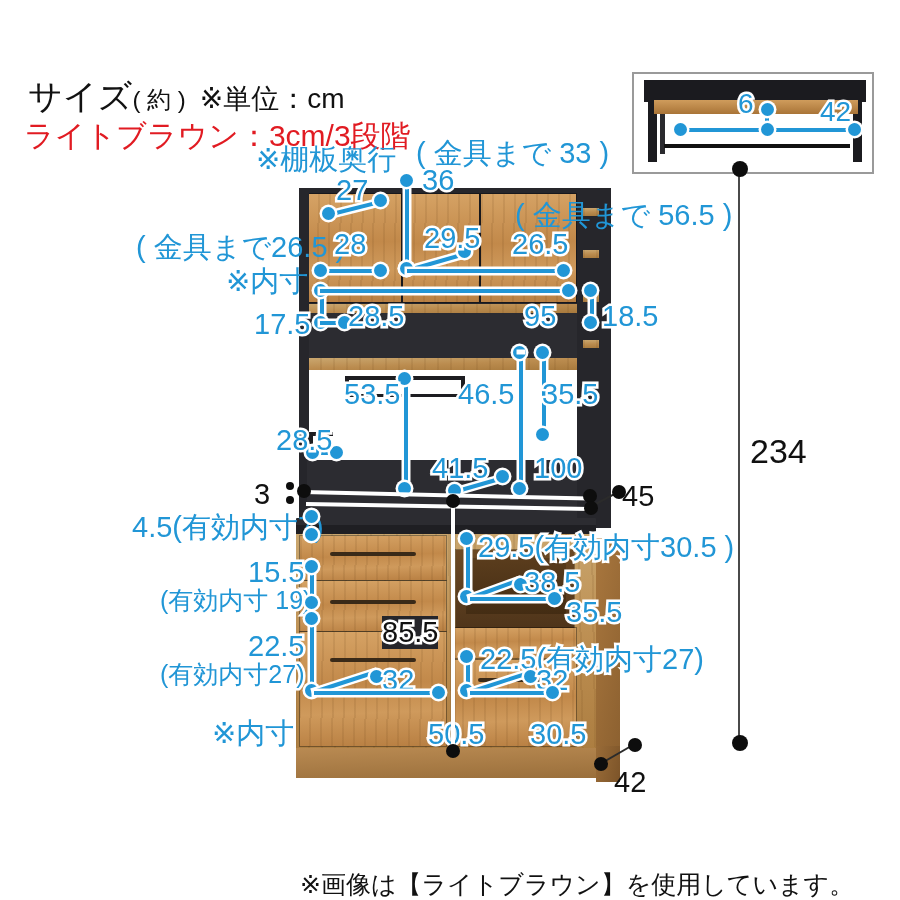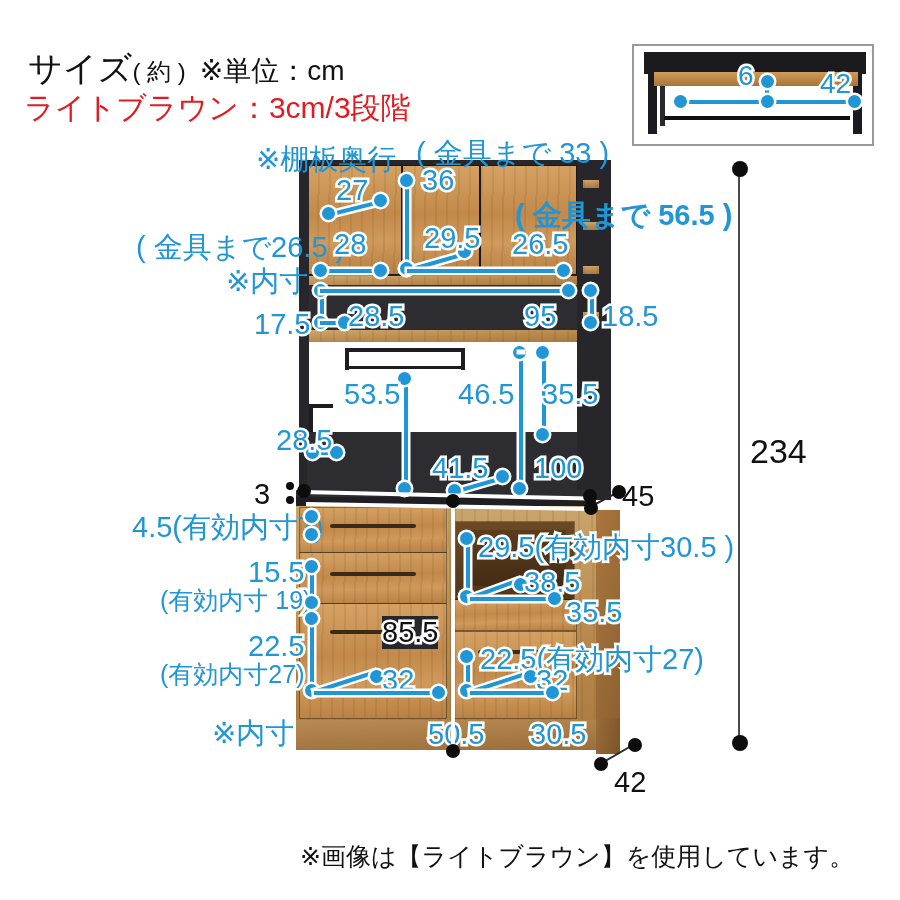--- a/index.html
+++ b/index.html
@@ -1,21 +1,21 @@
 <!DOCTYPE html>
 <html><head>
 <meta charset="utf-8">
 <style>
   html,body{margin:0;padding:0;}
   body{
     width:900px;height:900px;background:#ffffff;
     font-family:"Liberation Sans","DejaVu Sans",sans-serif;
     position:relative;overflow:hidden;
   }
-  .abs{position:absolute;}
+  .abs{position:absolute;margin-top:28px;}
   
   #hdr-line1{left:28px;top:46px;font-size:34px;color:#111;letter-spacing:0px;white-space:nowrap;}
   #hdr-line1 .small{font-size:24px;}
   #hdr-line1 .sp{display:inline-block;width:14px;}
   #hdr-line2{left:24px;top:88px;font-size:30px;color:#e11b22;white-space:nowrap;}
   #footer-note{left:300px;top:840px;font-size:25px;color:#111;white-space:nowrap;}
 
   
   #inset{left:632px;top:44px;width:238px;height:98px;border:2px solid #9a9a9a;background:#fff;overflow:hidden;}
   #inset .frame-top{position:absolute;left:10px;top:6px;right:6px;height:22px;background:#1b1b1f;}
@@ -145,21 +145,21 @@
 <div class="abs" style="left:478px;top:650px;width:74px;height:4px;background:#3a2a18;border-radius:2px;"></div>
 
 <div class="abs" style="left:296px;top:720px;width:300px;height:30px;background:linear-gradient(178deg,#b98a52,#9a6f3b);"></div>
 <div class="abs" style="left:596px;top:510px;width:24px;height:244px;background:linear-gradient(100deg,#a9773e,#8a5f2f);"></div>
 <div class="abs" style="left:596px;top:718px;width:24px;height:36px;background:linear-gradient(100deg,#9a6c38,#7c5429);"></div>
 
 <div class="lbl plain" style="left:256px;top:140px;">※棚板奥行</div>
 
 <div class="lbl plain" style="left:416px;top:134px;">( 金具まで 33 )</div>
 
-<div class="lbl plain" style="left:515px;top:196px;font-weight:bold;">( 金具まで 56.5 )</div>
+<div class="lbl plain" style="left:515px;top:196px;">( 金具まで 56.5 )</div>
 
 <div class="lbl plain" style="left:136px;top:228px;">( 金具まで26.5 )</div>
 
 <div class="lbl plain" style="left:226px;top:262px;">※内寸</div>
 
 <div class="diag" style="left:328px;top:213px;width:52px;transform:rotate(-14deg);"></div>
 <div class="dot" style="left:322px;top:207px;"></div>
 <div class="dot" style="left:374px;top:194px;"></div>
 <div class="lbl" style="left:336px;top:174px;">27</div>
 

